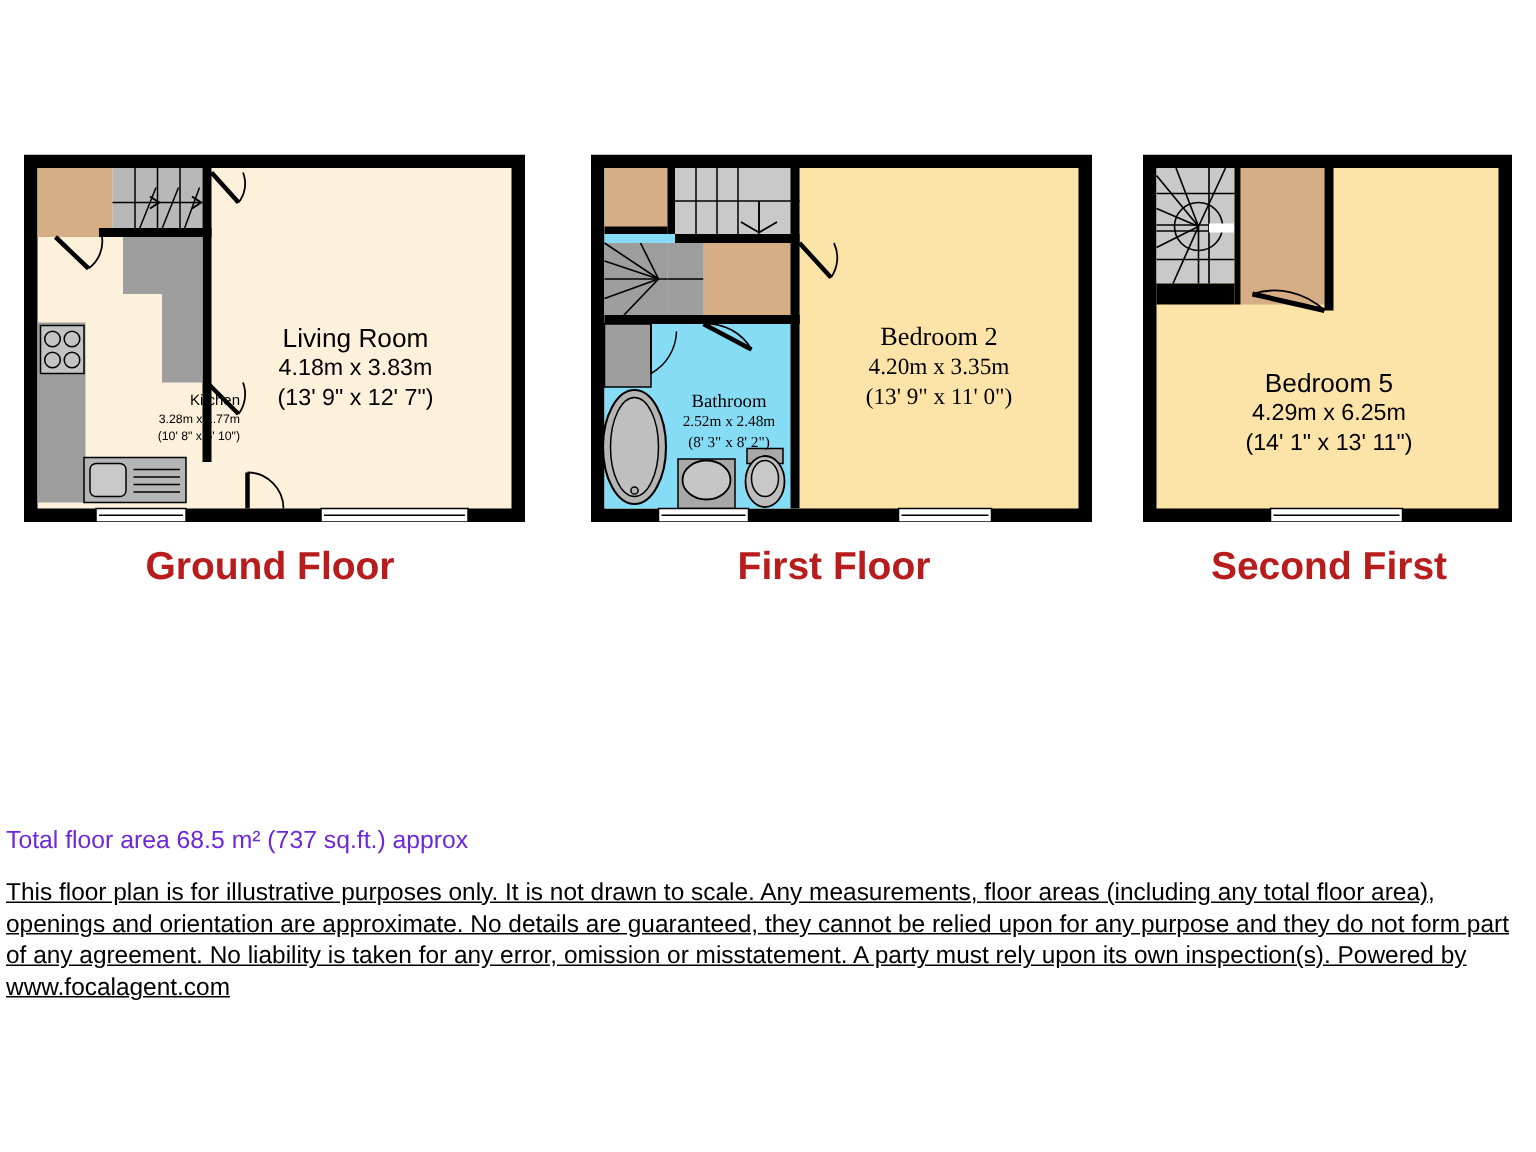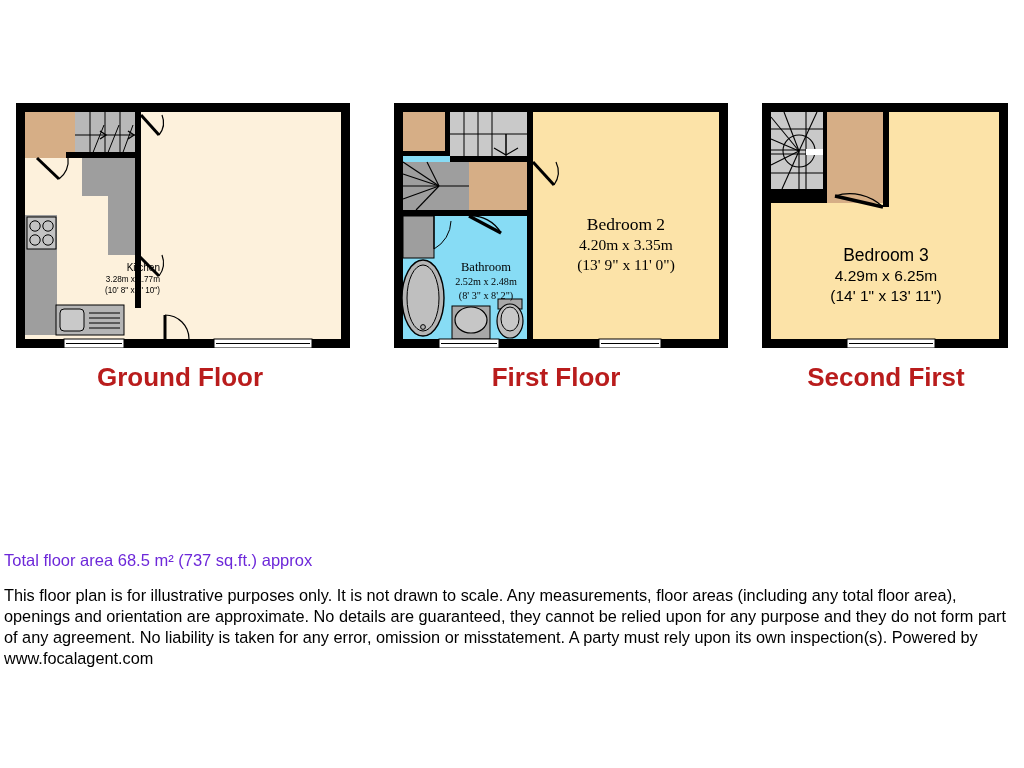--- a/index.html
+++ b/index.html
@@ -47,20 +47,21 @@
     color: #6d28d9;
     margin: 0 0 14px 0;
     line-height: 1.2;
   }
   .disclaimer {
     font-size: 16.3px;
     color: #000;
     line-height: 1.30;
     margin: 0;
     width: 1020px;
+    text-decoration: underline;
   }
 </style>
 </head>
 <body>
 
 <div class="plan" id="plan-ground" style="left:16px; top:103px; width:334px; height:245px;">
   <svg width="334" height="245" viewBox="0 0 334 245" xmlns="http://www.w3.org/2000/svg">
 
     <rect x="0" y="0" width="334" height="245" fill="#000000"></rect>
 
@@ -125,20 +126,25 @@
       <path d="M149,212 A24,24 0 0 1 173,236" stroke-width="1.2"></path>
     </g>
 
     <rect x="48" y="236" width="60" height="9" fill="#FFFFFF" stroke="#000000" stroke-width="1"></rect>
     <line x1="50" y1="240.5" x2="106" y2="240.5" stroke="#000000" stroke-width="1"></line>
     <rect x="198" y="236" width="98" height="9" fill="#FFFFFF" stroke="#000000" stroke-width="1"></rect>
     <line x1="200" y1="240.5" x2="294" y2="240.5" stroke="#000000" stroke-width="1"></line>
   </svg>
 
   <div style="position:absolute; left:0; top:0; width:334px; height:245px; pointer-events:none;">
+    <div style="position:absolute; left:121px; top:111px; width:232px; text-align:center; transform:translateX(-50%); left:221px;">
+      <div style="font-size:17.5px; line-height:1.26;">Living Room</div>
+      <div style="font-size:15.5px; line-height:1.3;">4.18m x 3.83m</div>
+      <div style="font-size:15.5px; line-height:1.3;">(13' 9" x 12' 7")</div>
+    </div>
     <div style="position:absolute; left:79px; top:158px; width:130px; text-align:right; transform:translateX(-50%);">
       <div style="font-size:10px; line-height:1.3;">Kitchen</div>
       <div style="font-size:8.2px; line-height:1.35;">3.28m x 1.77m</div>
       <div style="font-size:8.2px; line-height:1.35;">(10' 8" x 5' 10")</div>
     </div>
   </div>
 </div>
 
 <div class="plan" id="plan-first" style="left:394px; top:103px; width:334px; height:300px;font-family:Liberation Serif, serif;">
   <svg width="334" height="245" viewBox="0 0 334 245" xmlns="http://www.w3.org/2000/svg">
@@ -261,21 +267,21 @@
       <path d="M73,93 L121,104" stroke-width="3.4"></path>
       <path d="M73,93 A48,48 0 0 1 121,104" stroke-width="1.2"></path>
     </g>
 
     <rect x="85" y="236" width="88" height="9" fill="#FFFFFF" stroke="#000000" stroke-width="1"></rect>
     <line x1="87" y1="240.5" x2="171" y2="240.5" stroke="#000000" stroke-width="1"></line>
   </svg>
 
   <div style="position:absolute; left:0; top:0; width:246px; height:245px; pointer-events:none;">
     <div style="position:absolute; left:124px; top:141px; width:200px; text-align:center; transform:translateX(-50%);">
-      <div style="font-size:17.5px; line-height:1.26;">Bedroom 3</div>
+      <div style="font-size:17.5px; line-height:1.26;">Bedroom 5</div>
       <div style="font-size:15.5px; line-height:1.3;">4.29m x 6.25m</div>
       <div style="font-size:15.5px; line-height:1.3;">(14' 1" x 13' 11")</div>
     </div>
   </div>
 </div>
 
 <div class="floor-caption" style="left:0px; top:362px; width:360px;">Ground Floor</div>
 <div class="floor-caption" style="left:396px; top:362px; width:320px;">First Floor</div>
 <div class="floor-caption" style="left:756px; top:362px; width:260px;">Second First</div>
 

